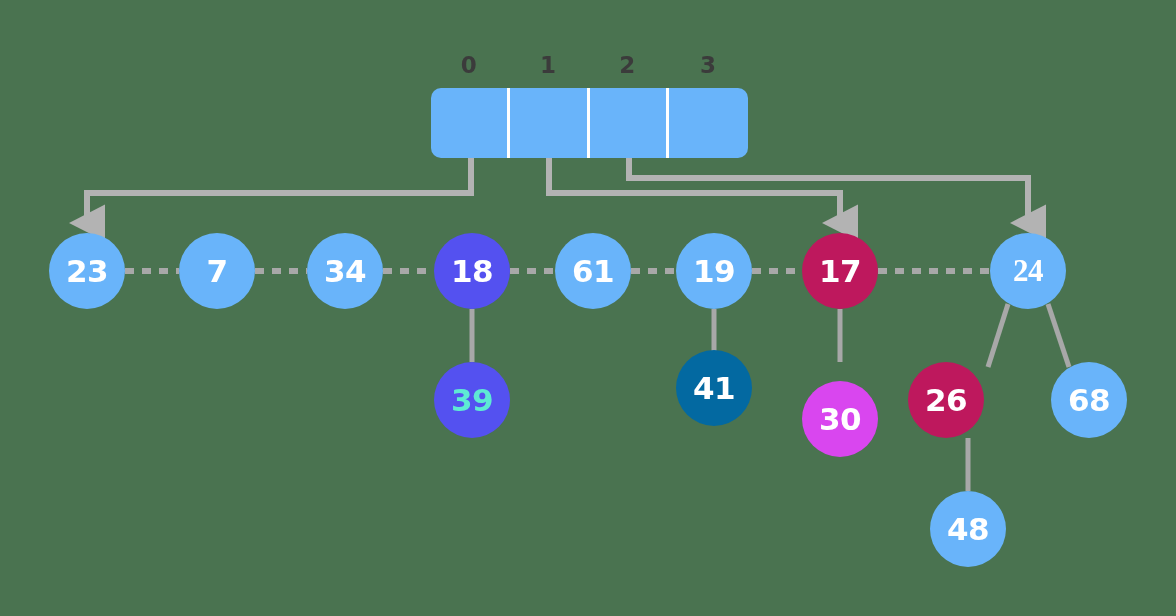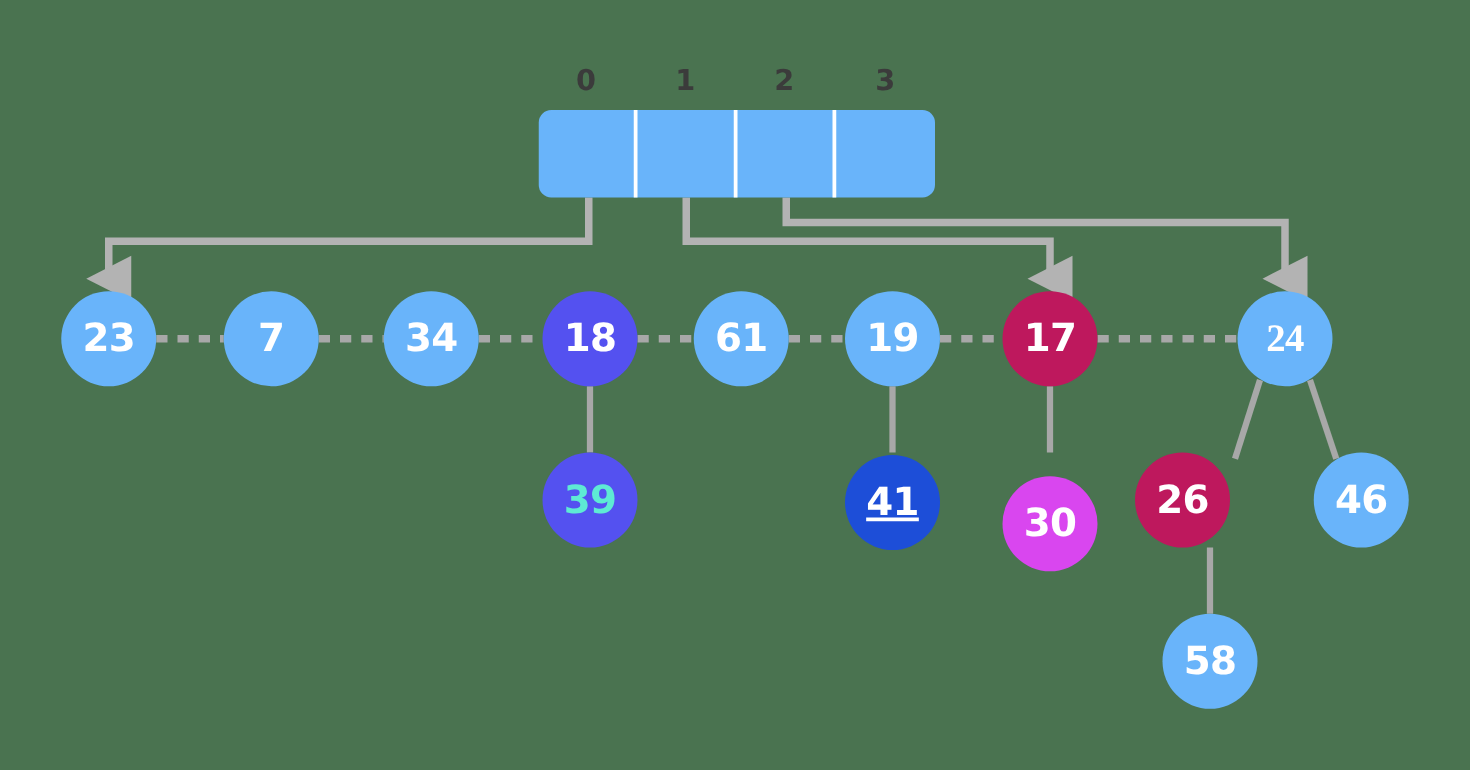--- a/index.html
+++ b/index.html
@@ -124,20 +124,20 @@
   <div id="node-layer">
       <div class="node light" style="width: 76px; height: 76px; left: 49px; top: 233px; background: rgb(105, 180, 250); color: rgb(255, 255, 255);">23</div>
       <div class="node light" style="width: 76px; height: 76px; left: 179px; top: 233px; background: rgb(105, 180, 250); color: rgb(255, 255, 255);">7</div>
       <div class="node light" style="width: 76px; height: 76px; left: 307px; top: 233px; background: rgb(105, 180, 250); color: rgb(255, 255, 255);">34</div>
       <div class="node dark" style="width: 76px; height: 76px; left: 434px; top: 233px; background: rgb(84, 81, 240); color: rgb(255, 255, 255);">18</div>
       <div class="node light" style="width: 76px; height: 76px; left: 555px; top: 233px; background: rgb(105, 180, 250); color: rgb(255, 255, 255);">61</div>
       <div class="node light" style="width: 76px; height: 76px; left: 676px; top: 233px; background: rgb(105, 180, 250); color: rgb(255, 255, 255);">19</div>
       <div class="node light" style="width: 76px; height: 76px; left: 802px; top: 233px; background: #be185d; color: rgb(255, 255, 255);">17</div>
       <div class="node light" style="width: 76px; height: 76px; left: 990px; top: 233px; background: rgb(105, 180, 250); color: rgb(255, 255, 255); font-family: Liberation Serif, serif;">24</div>
       <div class="node dark" style="width: 76px; height: 76px; left: 434px; top: 362px; background: rgb(84, 81, 240); color: #5eead4;">39</div>
-      <div class="node light" style="width: 76px; height: 76px; left: 676px; top: 364px; background: #1d4ed8; color: rgb(255, 255, 255); text-decoration: underline;">41</div>
+      <div class="node light" style="width: 76px; height: 76px; left: 676px; top: 350px; background: #0369a1; color: rgb(255, 255, 255);">41</div>
       <div class="node light" style="width: 76px; height: 76px; left: 802px; top: 381px; background: #d946ef; color: rgb(255, 255, 255);">30</div>
       <div class="node dark" style="width: 76px; height: 76px; left: 908px; top: 362px; background: #be185d; color: rgb(255, 255, 255);">26</div>
-      <div class="node light" style="width: 76px; height: 76px; left: 1051px; top: 362px; background: rgb(105, 180, 250); color: rgb(255, 255, 255);">46</div>
-      <div class="node light" style="width: 76px; height: 76px; left: 930px; top: 491px; background: rgb(105, 180, 250); color: rgb(255, 255, 255);">58</div>
+      <div class="node light" style="width: 76px; height: 76px; left: 1051px; top: 362px; background: rgb(105, 180, 250); color: rgb(255, 255, 255);">68</div>
+      <div class="node light" style="width: 76px; height: 76px; left: 930px; top: 491px; background: rgb(105, 180, 250); color: rgb(255, 255, 255);">48</div>
     </div>
 
 </div>
 
 </body></html>

